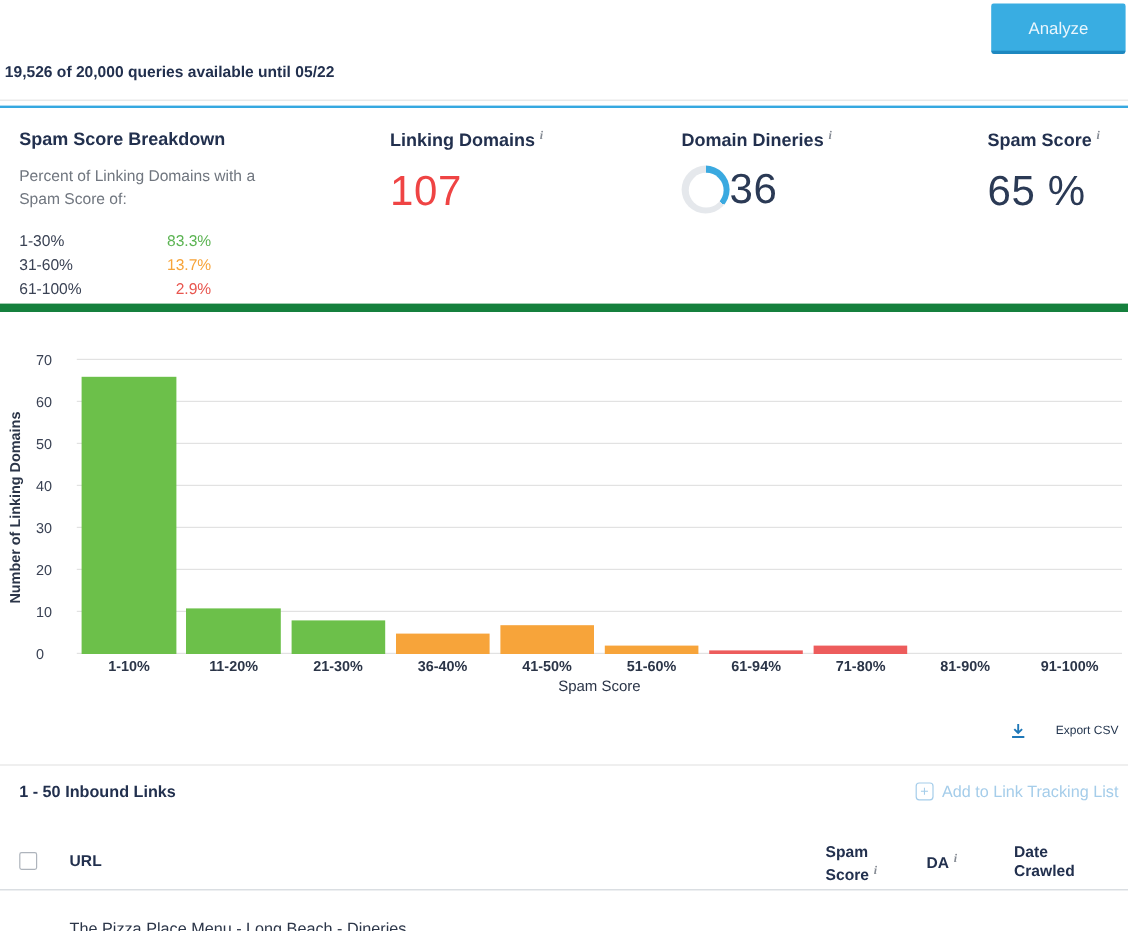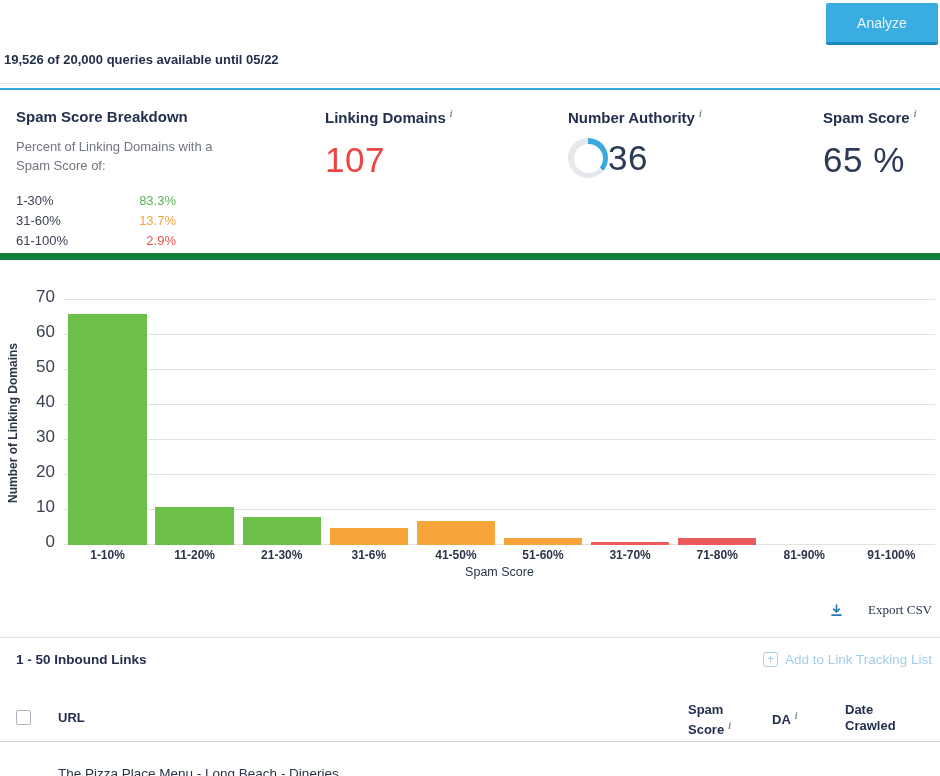--- a/index.html
+++ b/index.html
@@ -69,39 +69,39 @@
     width: 40px; height: 40px; border-radius: 50%;
     background: conic-gradient(#3aa9e0 0% 36%, #e5e8ec 36% 100%);
     display: flex; align-items: center; justify-content: center;
   }
   .gauge-hole { width: 29px; height: 29px; border-radius: 50%; background: #fff; }
 
   
   .chart { position: absolute; top: 285px; left: 0; right: 0; height: 300px; }
   .plot { position: absolute; left: 64px; right: 5px; top: 15px; height: 245px; }
   .gridline { position: absolute; left: 0; right: 0; height: 1px; background: #e2e2e2; }
-  .ytick { position: absolute; right: 100%; padding-right: 9px; width: 34px; text-align: right;
-           font-size: 17px; color: #3a4254; }
+  .ytick { position: absolute; right: 100%; padding-right: 9px; width: 34px; 
+           font-size: 12px; color: #3a4254; }
   .bars { position: absolute; inset: 0; display: flex; align-items: flex-end; z-index: 2; }
   .slot { flex: 1; display: flex; justify-content: center; align-items: flex-end; height: 100%; }
   .bar { width: 90%; }
   .ylabel {
     position: absolute; left: 6px; top: 15px; height: 245px;
     writing-mode: vertical-rl; transform: rotate(180deg);
     display: flex; align-items: center; justify-content: center;
     font-size: 12px; font-weight: 700; color: #2b3548;
   }
   .xlabels { position: absolute; left: 64px; right: 5px; top: 263px; display: flex; font-weight: bold; }
   .xtick { flex: 1; text-align: center; font-size: 12px; color: #2b3548; }
   .xaxis-title { position: absolute; left: 64px; right: 5px; top: 280px; text-align: center;
                  font-size: 12.5px; color: #2b3548; }
 
   
   .export { position: absolute; top: 602px; right: 8px; display: flex; align-items: center; gap: 25px;
-            font-size: 13px; color: #24364f; cursor: pointer; font-family: Liberation Serif, serif; }
+            font-size: 10px; color: #24364f; cursor: pointer; }
 
   .hr2 { position: absolute; top: 637px; left: 0; right: 0; height: 1px; background: #e4e4e4; }
 
   
   .links-row { position: absolute; top: 652px; left: 16px; right: 8px; display: flex;
                justify-content: space-between; align-items: center; }
   .links-title { font-size: 13.5px; font-weight: 700; color: #22304e; }
   .add-track { display: flex; align-items: center; gap: 7px; font-size: 13.5px; color: #a5cdea; cursor: pointer; }
   .plus-box { width: 15px; height: 15px; border: 1px solid #a5cdea; border-radius: 3px;
               font-size: 12px; line-height: 13px; text-align: center; color: #a5cdea; }
@@ -149,21 +149,21 @@
       </div>
     </div>
   </div>
 
   <div class="col col2">
     <h2><span>Linking Domains</span><span class="info">i</span></h2>
     <div class="bignum num-blue">107</div>
   </div>
 
   <div class="col col3">
-    <h2><span>Number Authority</span><span class="info">i</span></h2>
+    <h2><span>Domain Dineries</span><span class="info">i</span></h2>
     <div class="gauge-wrap">
       <div class="gauge">
           <div class="gauge-hole"></div>
         </div>
       <div class="bignum num-dark" style="margin-top:0">36</div>
     </div>
   </div>
 
   <div class="col col4">
     <h2><span>Spam Score</span><span class="info">i</span></h2>
@@ -220,24 +220,24 @@
         </div>
         <div class="slot">
           <div class="bar" style="height: 0%; background: rgb(237, 92, 92);"></div>
         </div>
       </div>
     </div>
   <div class="xlabels" id="xlabels">
       <div class="xtick">1-10%</div>
       <div class="xtick">11-20%</div>
       <div class="xtick">21-30%</div>
-      <div class="xtick">31-6%</div>
+      <div class="xtick">36-40%</div>
       <div class="xtick">41-50%</div>
       <div class="xtick">51-60%</div>
-      <div class="xtick">31-70%</div>
+      <div class="xtick">61-94%</div>
       <div class="xtick">71-80%</div>
       <div class="xtick">81-90%</div>
       <div class="xtick">91-100%</div>
     </div>
   <div class="xaxis-title">Spam Score</div>
 </div>
 
 <div class="export">
   <svg width="13" height="14" viewBox="0 0 14 14">
     <path d="M7 1v7.5M3.5 5.5L7 9l3.5-3.5M1.5 12.5h11" stroke="#1f78b8" stroke-width="1.7" fill="none"></path>

